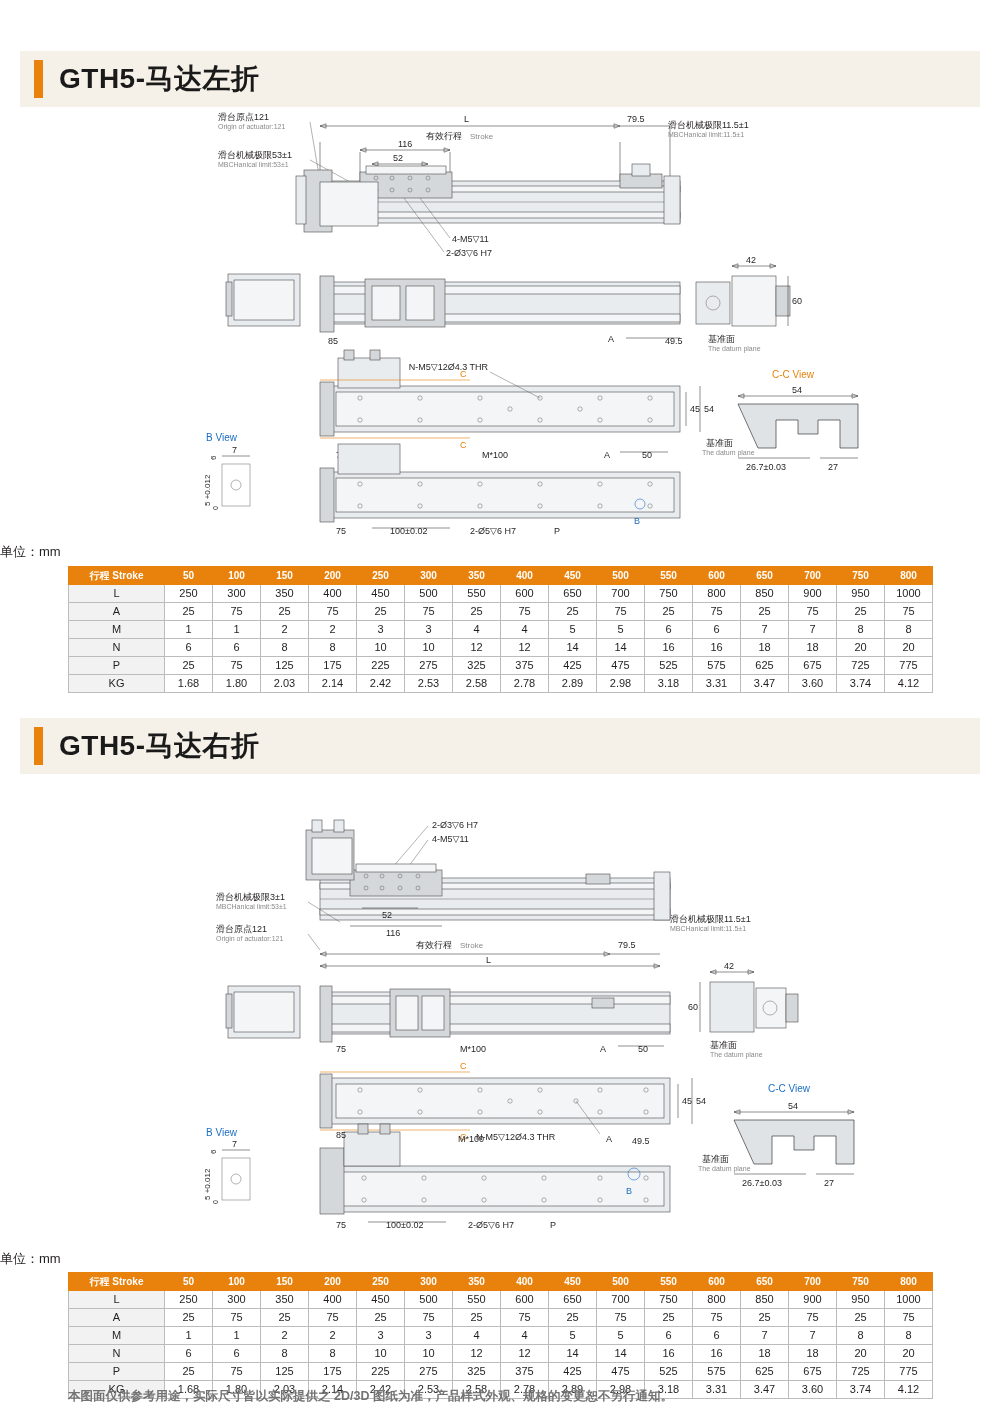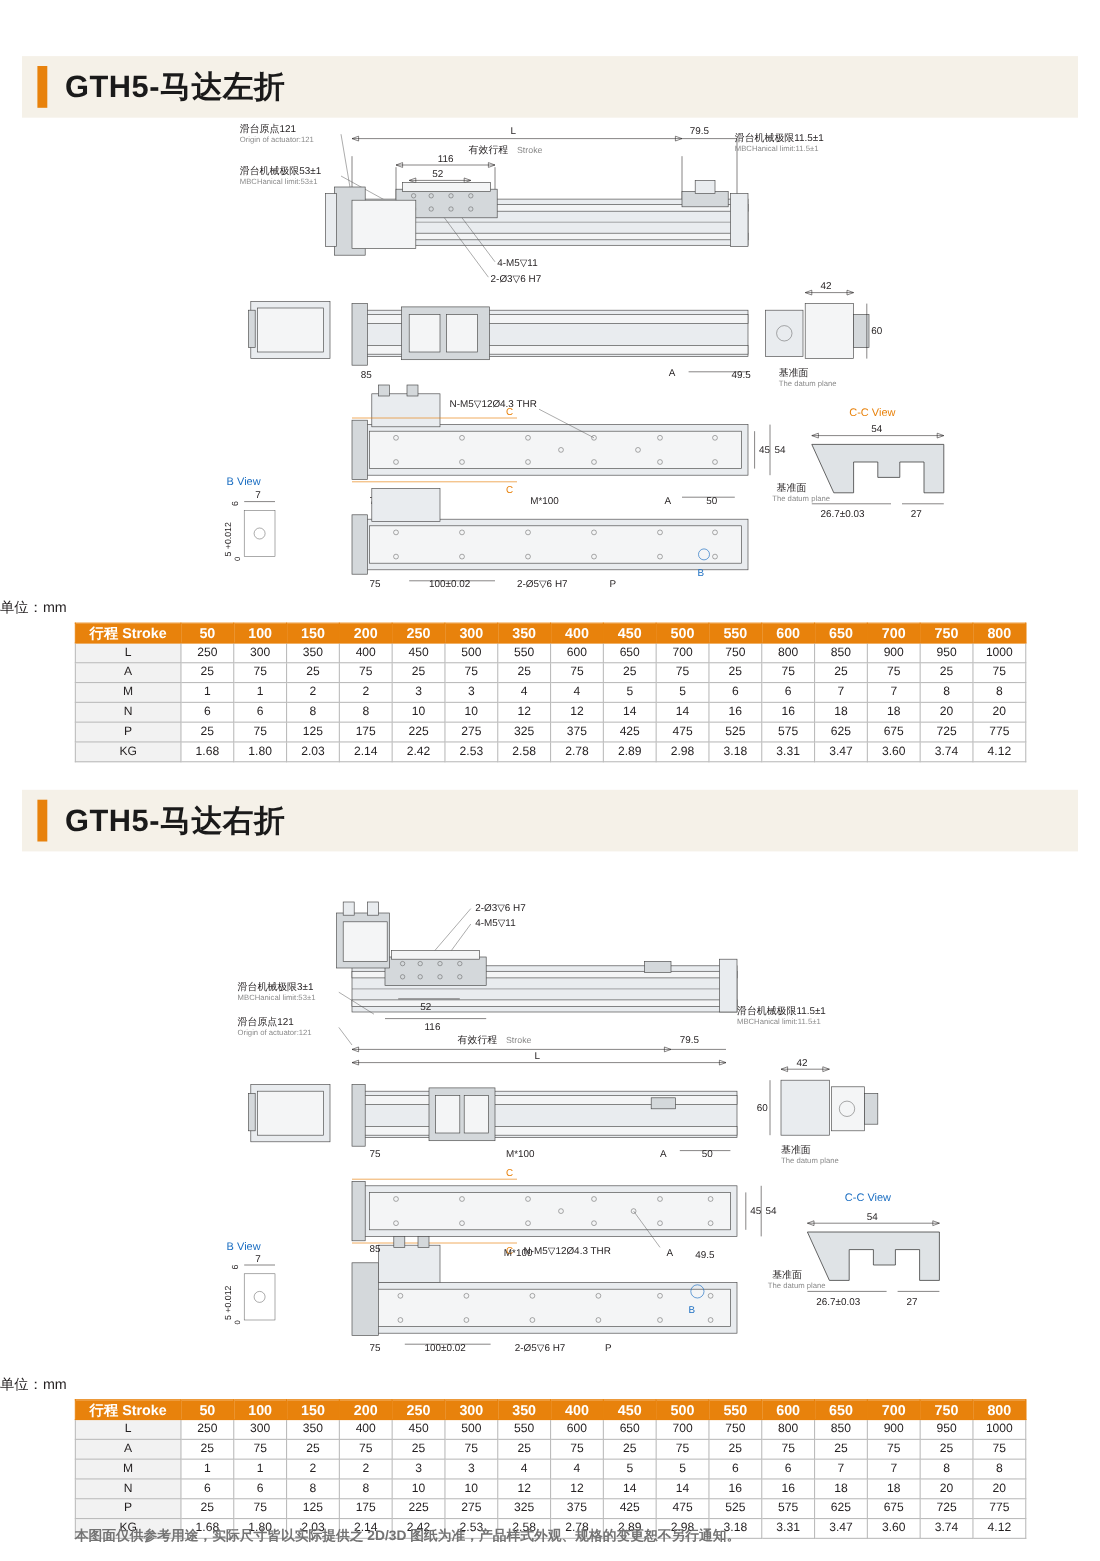--- a/index.html
+++ b/index.html
@@ -79,21 +79,21 @@
     height: 17px;
     line-height: 17px;
     padding: 0;
     font-weight: normal;
   }
   table.spec thead th {
     background: #e8820c;
     color: #ffffff;
     font-weight: bold;
     border: 1px solid #e8820c;
-    font-size: 13px;
+    font-size: 10px;
   }
   table.spec thead th.first {
     text-align: center;
   }
   table.spec td.rowlabel {
     background: #f2f2f2;
     font-size: 11px;
   }
   table.spec tbody tr td {
     background: #ffffff;

